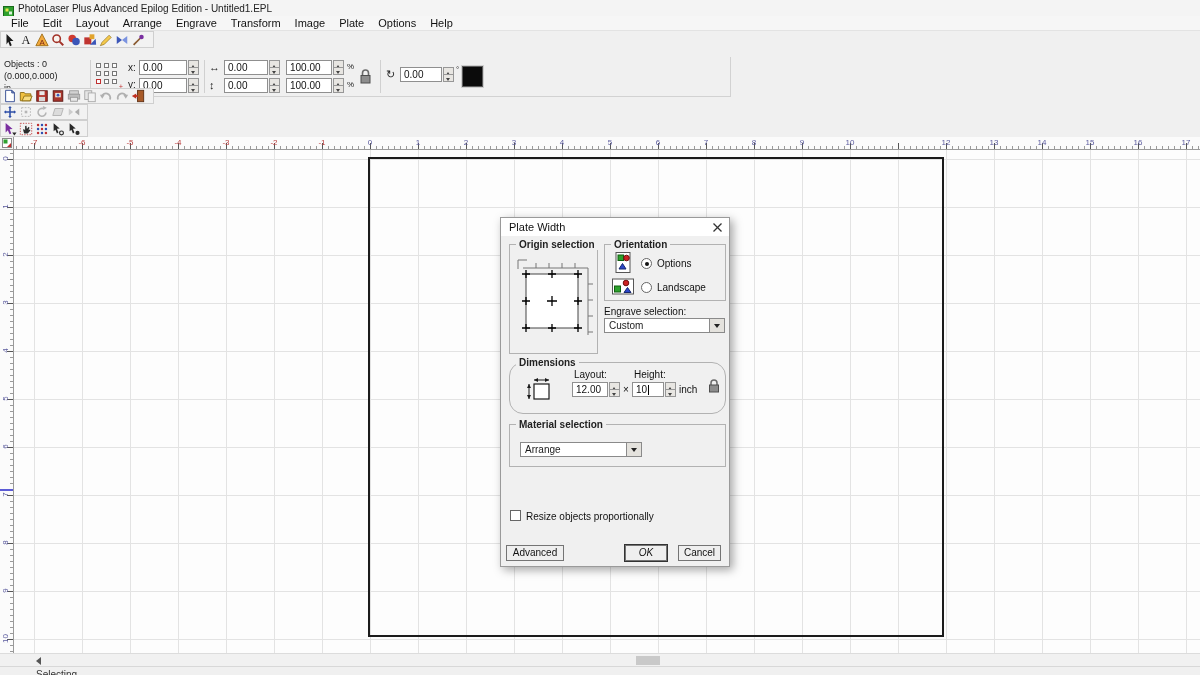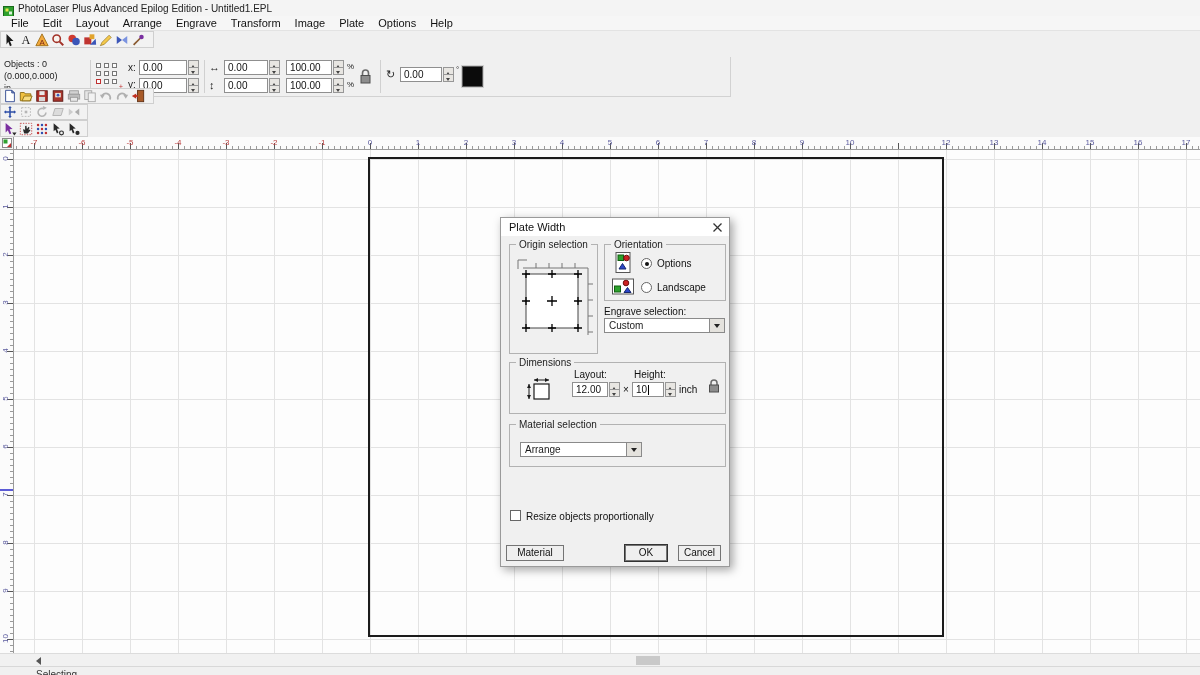--- a/index.html
+++ b/index.html
@@ -73,30 +73,30 @@
   .sb-thumb { position:absolute; left:636px; top:2px; width:24px; height:9px; background:#c9c9c9; }
   #statusbar { left:0; top:666px; width:1200px; height:9px; background:#f0f0f0; border-top:1px solid #d8d8d8; overflow:hidden; }
   #statusbar span { position:absolute; left:36px; top:2px; font-size:10px; color:#333; }
 
   
   #dialog { left:500px; top:217px; width:230px; height:350px; background:#f0f0f0; border:1px solid #9a9a9a; box-shadow:3px 3px 9px rgba(0,0,0,.35); z-index:10; }
   #dlg-title { position:absolute; left:0; top:0; right:0; height:18px; background:#ffffff; display:flex; align-items:center; padding-left:8px; }
   #dlg-title .t { font-size:11px; color:#111; }
   #dlg-close { position:absolute; right:3px; top:2px; width:17px; height:14px; display:flex; align-items:center; justify-content:center; }
   .grp { position:absolute; border:1px solid #b2b2b2; }
-  .grp .lg { position:absolute; top:-6px; left:6px; background:#f0f0f0; font-size:10px; padding:0 3px; color:#222; white-space:nowrap; }
+  .grp .lg { position:absolute; top:-6px; left:6px; background:#f0f0f0; font-size:10px; padding:0 3px; color:#222; white-space:nowrap;font-weight:bold; }
   .dlabel { position:absolute; font-size:10px; color:#111; white-space:nowrap; }
   .combo { position:absolute; background:#fff; border:1px solid #8a8a8a; height:15px; font-size:10px; padding:1px 18px 0 4px; }
   .combo .cbtn { position:absolute; right:0; top:0; bottom:0; width:15px; background:#e4e2dd; border-left:1px solid #8a8a8a; }
   .combo .cbtn::after { content:""; position:absolute; left:3.5px; top:5px; border:3.5px solid transparent; border-top:4px solid #222; }
   .radio { position:absolute; width:11px; height:11px; border-radius:50%; background:#fff; border:1px solid #666; }
   .radio.sel::after { content:""; position:absolute; left:2.5px; top:2.5px; width:4px; height:4px; border-radius:50%; background:#111; }
   .cb { position:absolute; width:11px; height:11px; background:#fff; border:1px solid #666; }
   .btn2 { position:absolute; height:16px; background:#efefef; border:1px solid #747474; font-size:10px; text-align:center; line-height:14px; color:#111; }
-  .btn2.default { outline:1px solid #333; }
+  .btn2.default { outline:1px solid #333;font-style:italic; }
   .caret { display:inline-block; width:1px; height:10px; background:#000; vertical-align:middle; margin-left:1px; }
 </style>
 </head>
 <body>
 
 <div id="app">
 
   <div id="titlebar" class="abs">
     <span class="appicon">
       <svg viewBox="0 0 11 11">
@@ -546,21 +546,21 @@
       <span class="radio" style="left:36px; top:37px;"></span>
       <span class="dlabel" style="left:52px; top:37px;">Landscape</span>
     </div>
 
     <span class="dlabel" style="left:103px; top:88px;">Engrave selection:</span>
     <div class="combo" style="left:103px; top:100px; width:121px;">
       <span>Custom</span>
       <span class="cbtn"></span>
     </div>
 
-    <div class="grp" style="left:8px; top:144px; width:217px; height:52px;">
+    <div class="grp" style="left:8px; top:144px; width:217px; height:52px;border-radius:14px;">
       <span class="lg">Dimensions</span>
       <span class="abs" style="left:14px; top:13px;">
         <svg width="28" height="26" viewBox="0 0 28 26">
             <rect x="10" y="8" width="15" height="15" fill="#fff" stroke="#1a1a1a" stroke-width="1.2"></rect>
             <line x1="10" y1="4" x2="25" y2="4" stroke="#1a1a1a"></line>
             <polygon points="10,4 14,2 14,6" fill="#1a1a1a"></polygon>
             <polygon points="25,4 21,2 21,6" fill="#1a1a1a"></polygon>
             <line x1="5" y1="8" x2="5" y2="23" stroke="#1a1a1a"></line>
             <polygon points="5,8 3,12 7,12" fill="#1a1a1a"></polygon>
             <polygon points="5,23 3,19 7,19" fill="#1a1a1a"></polygon>
@@ -592,18 +592,18 @@
       <span class="lg">Material selection</span>
       <div class="combo" style="left:10px; top:17px; width:122px;">
         <span>Arrange</span>
         <span class="cbtn"></span>
       </div>
     </div>
 
     <span class="cb" style="left:9px; top:292px;"></span>
     <span class="dlabel" style="left:25px; top:293px;">Resize objects proportionally</span>
 
-    <span class="btn2" style="left:5px; top:327px; width:58px;">Material</span>
+    <span class="btn2" style="left:5px; top:327px; width:58px;">Advanced</span>
     <span class="btn2 default" style="left:124px; top:327px; width:42px;">OK</span>
     <span class="btn2" style="left:177px; top:327px; width:43px;">Cancel</span>
   </div>
 
 </div>
 
 </body></html>

